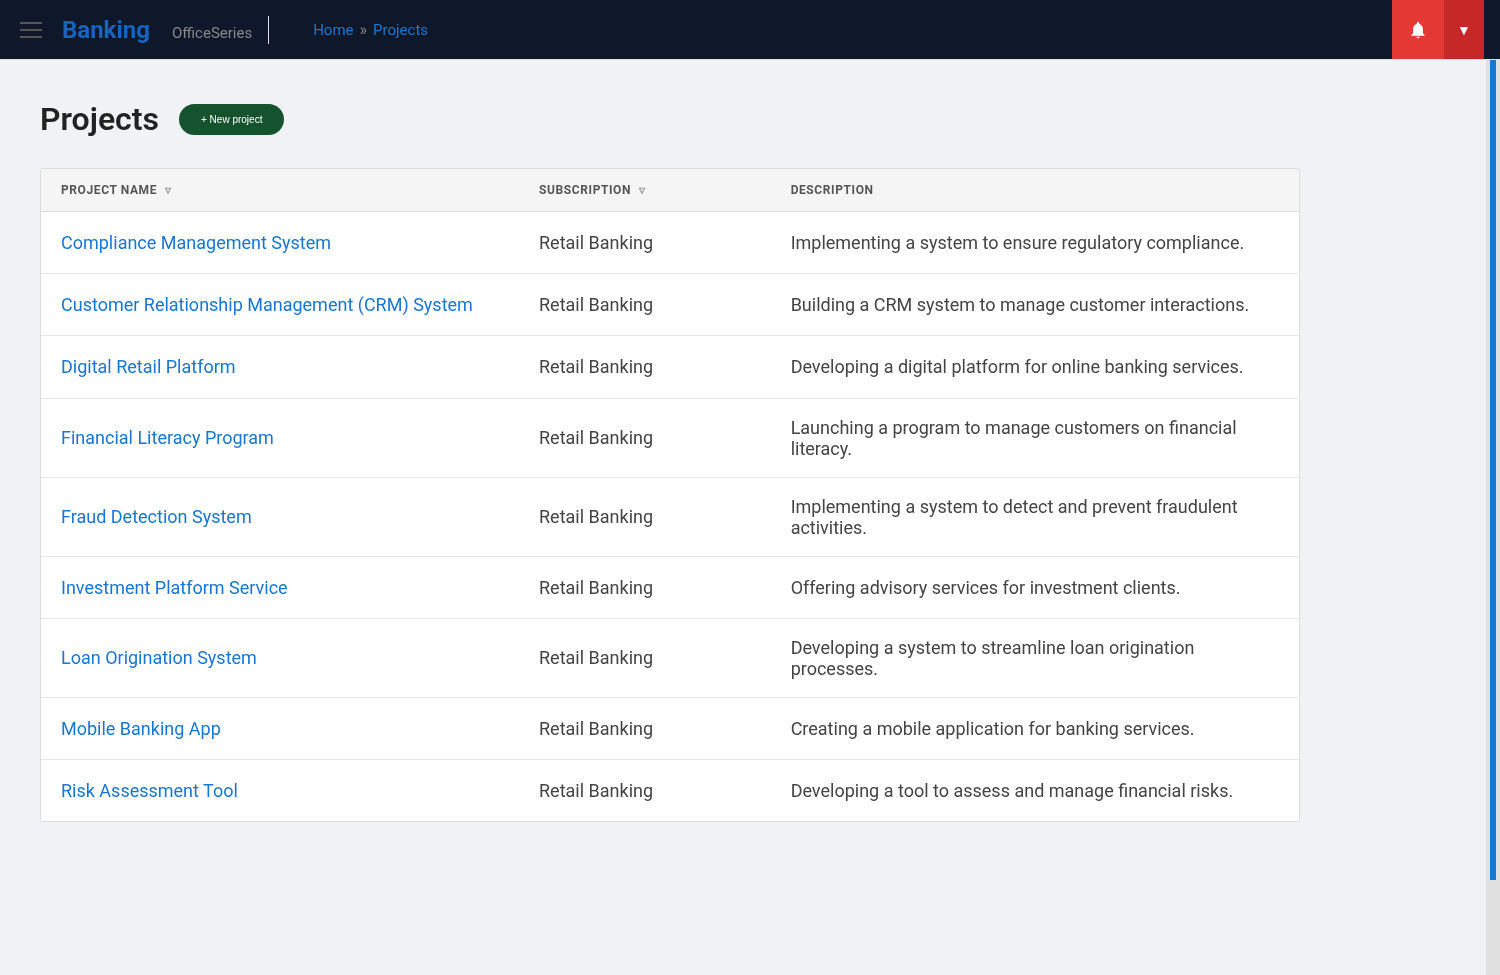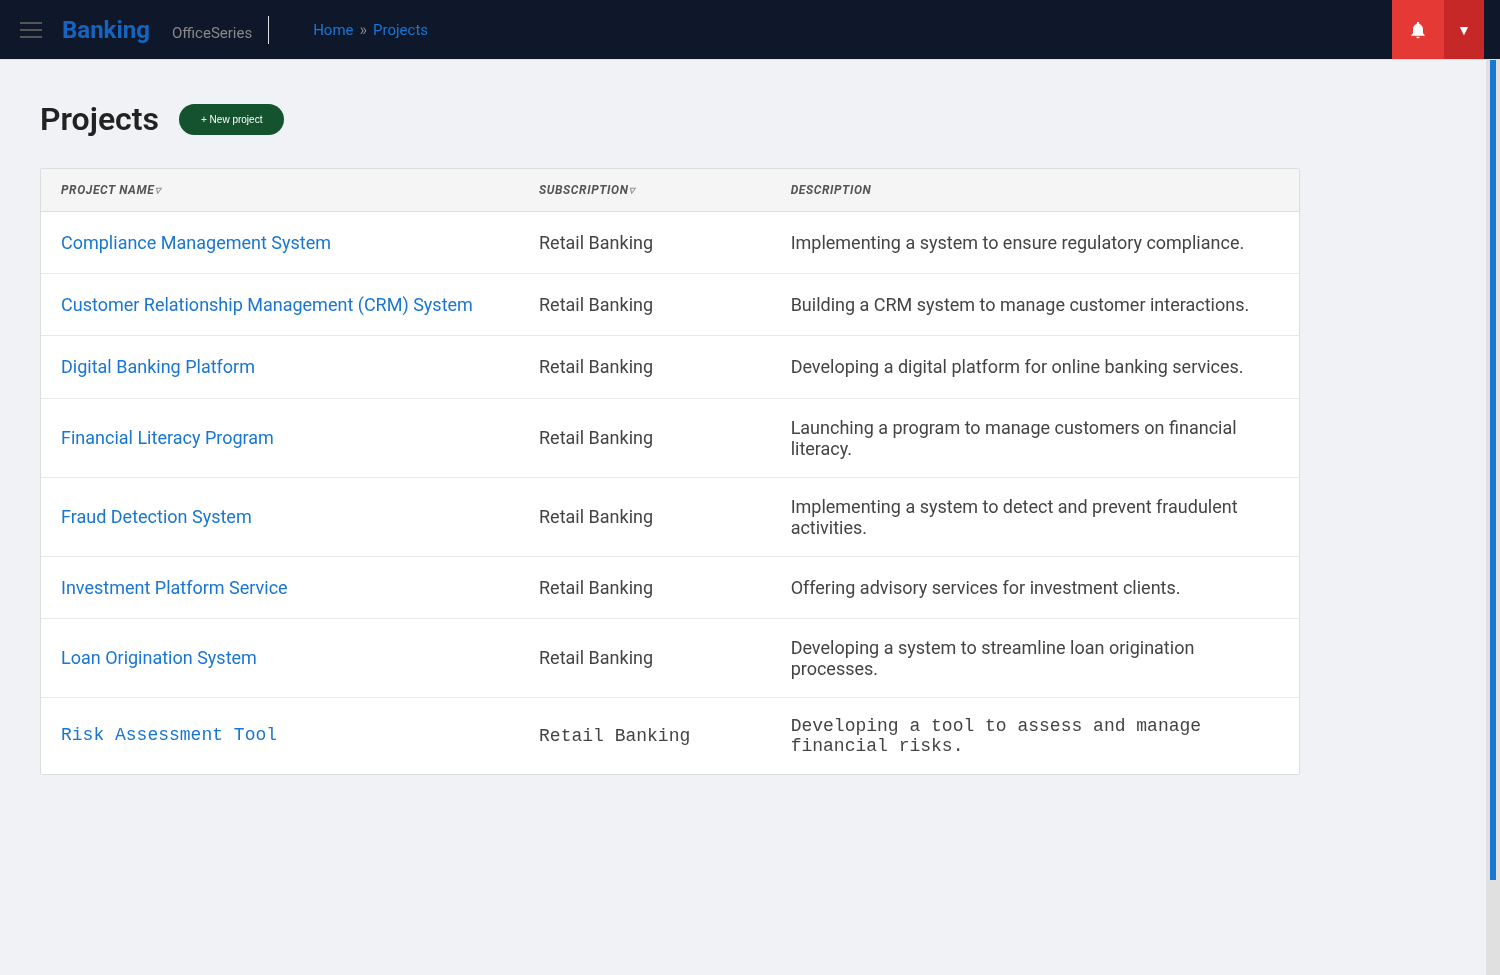--- a/index.html
+++ b/index.html
@@ -156,36 +156,35 @@
       font-size: 12px;
       font-weight: 700;
       color: #555;
       letter-spacing: 0.05em;
       text-transform: uppercase;
       border-bottom: 1px solid #ddd;
     }
     .th-inner {
       display: flex;
       align-items: center;
-      font-style: italic;
+      gap: 8px;
     }
     .filter-icon {
       color: #999;
       font-size: 12px;
     }
     .col-name { width: 38%; }
     .col-sub { width: 20%; }
     .col-desc { width: 42%; }
 
     tbody tr {
       border-bottom: 1px solid #e8e8e8;
     }
     tbody tr:last-child {
       border-bottom: none;
-      font-family: Liberation Mono, monospace;
     }
     tbody td {
       padding: 18px 20px;
       font-size: 18px;
       vertical-align: middle;
     }
     .project-link {
       color: #1976d2;
       cursor: pointer;
       text-decoration: none;
@@ -282,21 +281,21 @@
             <td><a class="project-link">Compliance Management System</a></td>
             <td class="subscription-text">Retail Banking</td>
             <td class="description-text">Implementing a system to ensure regulatory compliance.</td>
           </tr>
           <tr>
             <td><a class="project-link">Customer Relationship Management (CRM) System</a></td>
             <td class="subscription-text">Retail Banking</td>
             <td class="description-text">Building a CRM system to manage customer interactions.</td>
           </tr>
           <tr>
-            <td><a class="project-link">Digital Banking Platform</a></td>
+            <td><a class="project-link">Digital Retail Platform</a></td>
             <td class="subscription-text">Retail Banking</td>
             <td class="description-text">Developing a digital platform for online banking services.</td>
           </tr>
           <tr>
             <td><a class="project-link">Financial Literacy Program</a></td>
             <td class="subscription-text">Retail Banking</td>
             <td class="description-text">Launching a program to manage customers on financial literacy.</td>
           </tr>
           <tr>
             <td><a class="project-link">Fraud Detection System</a></td>
@@ -305,20 +304,25 @@
           </tr>
           <tr>
             <td><a class="project-link">Investment Platform Service</a></td>
             <td class="subscription-text">Retail Banking</td>
             <td class="description-text">Offering advisory services for investment clients.</td>
           </tr>
           <tr>
             <td><a class="project-link">Loan Origination System</a></td>
             <td class="subscription-text">Retail Banking</td>
             <td class="description-text">Developing a system to streamline loan origination processes.</td>
+          </tr>
+          <tr>
+            <td><a class="project-link">Mobile Banking App</a></td>
+            <td class="subscription-text">Retail Banking</td>
+            <td class="description-text">Creating a mobile application for banking services.</td>
           </tr>
           <tr>
             <td><a class="project-link">Risk Assessment Tool</a></td>
             <td class="subscription-text">Retail Banking</td>
             <td class="description-text">Developing a tool to assess and manage financial risks.</td>
           </tr>
         </tbody>
     </table>
   </div>
 </div>

